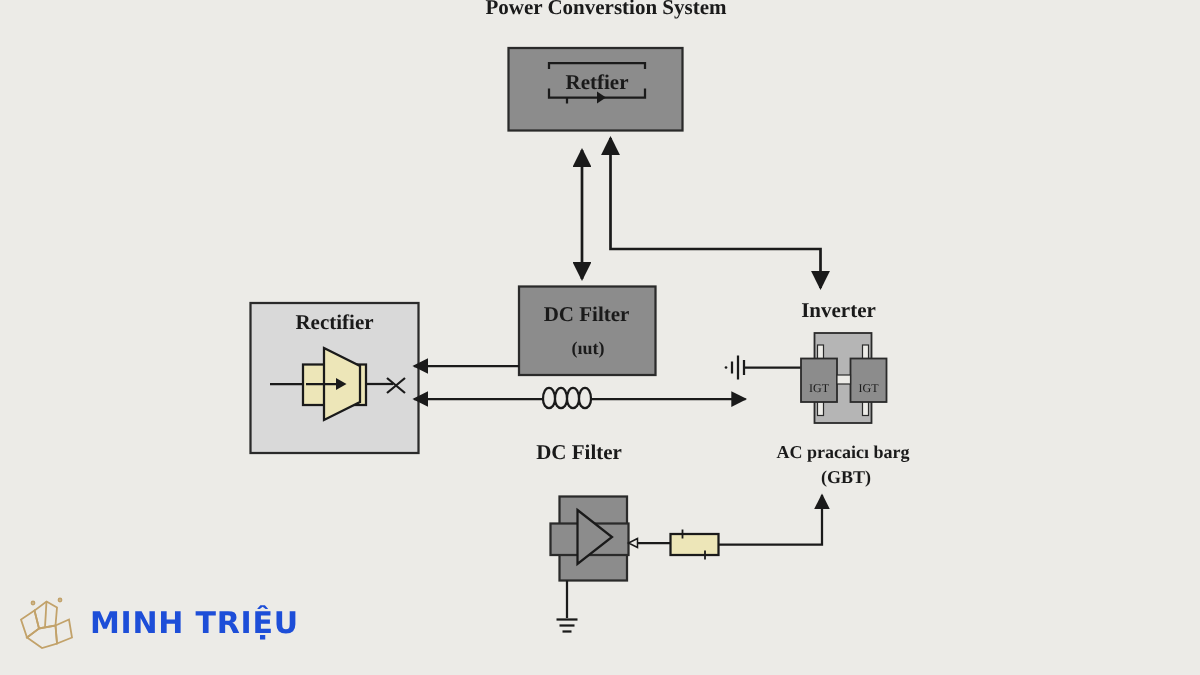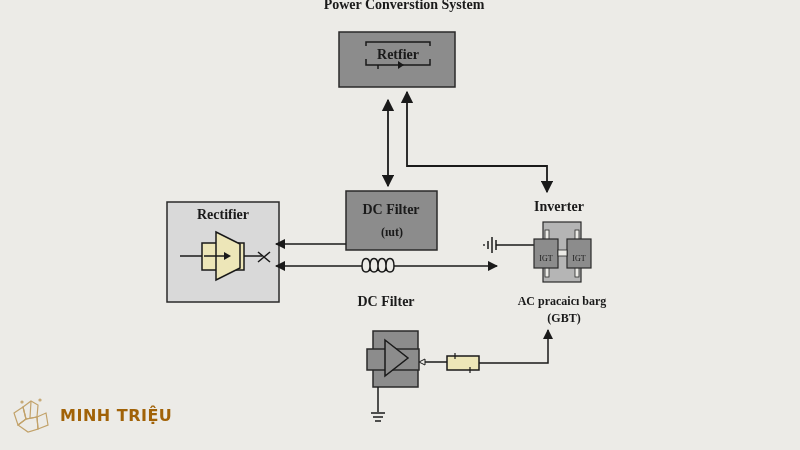--- a/index.html
+++ b/index.html
@@ -10,21 +10,21 @@
     position: relative;
   }
   #stage { position: absolute; left: 0; top: 0; width: 800px; height: 450px; }
   .t { font-family: "Liberation Serif", serif; font-weight: bold; fill: #1a1a1a; }
   .logo {
     position: absolute; left: 10px; top: 393px; height: 44px;
     display: flex; align-items: center; gap: 8px;
   }
   .logo-text {
     font-family: "DejaVu Sans", sans-serif; font-weight: bold;
-    font-size: 16px; color: #a16207; letter-spacing: 0.5px;
+    font-size: 20px; color: #1d4ed8; letter-spacing: 0.5px;
   }
 </style>
 </head>
 <body>
 
 <svg id="stage" viewBox="0 0 800 450" xmlns="http://www.w3.org/2000/svg">
   <defs>
     <marker id="ah" viewBox="0 0 10 10" refX="9" refY="5" markerWidth="7" markerHeight="7" orient="auto-start-reverse">
       <path d="M0,0 L10,5 L0,10 z" fill="#1a1a1a"></path>
     </marker>

